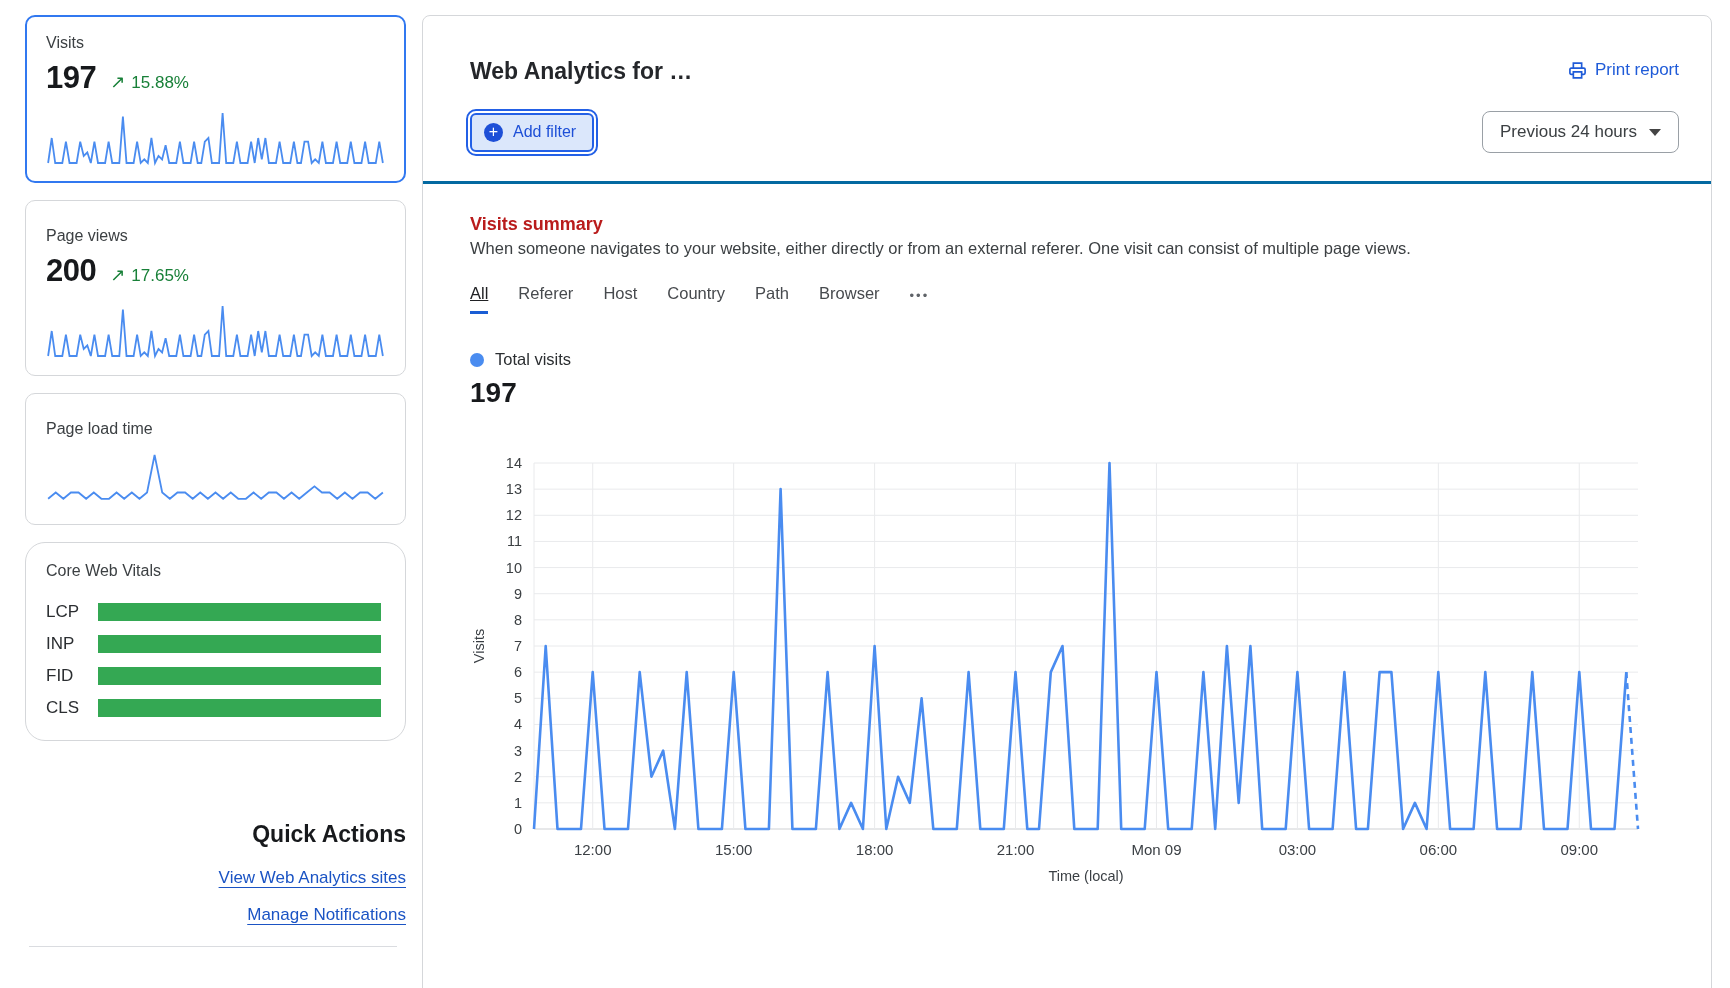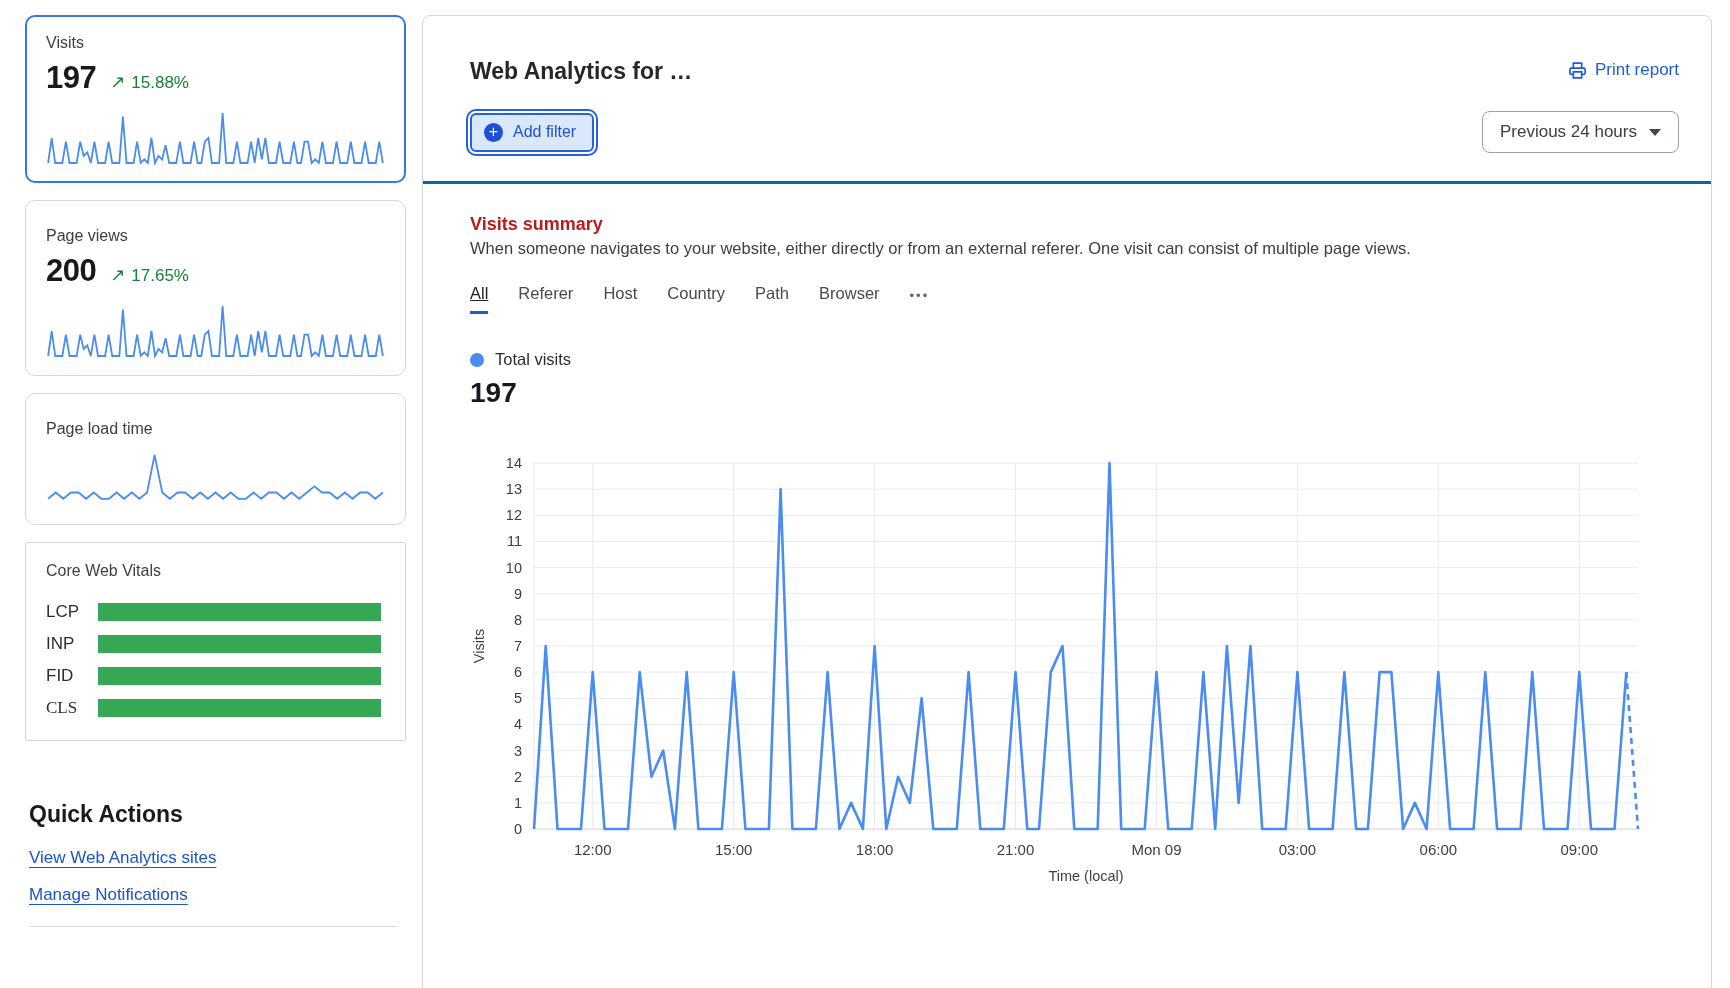--- a/index.html
+++ b/index.html
@@ -12,29 +12,29 @@
   .stat-card { border:1px solid #d5d7da; border-radius:10px; background:#fff;
     padding:26px 20px 16px 20px; margin-bottom:17px; }
   .stat-card.selected { border:2px solid #3178f0; padding:17px 19px 15px 19px; }
   .stat-label { font-size:16px; color:#3c4043; }
   .stat-value-row { display:flex; align-items:baseline; gap:14px; margin-top:8px; }
   .stat-value { font-size:31px; font-weight:bold; color:#17191c; letter-spacing:-0.5px; }
   .stat-delta { font-size:17px; color:#188038; display:flex; align-items:baseline; gap:6px; }
   .stat-delta .arrow { font-size:18px; }
   .spark { display:block; width:100%; height:58px; margin-top:12px; }
 
-  .vitals-card { border:1px solid #d5d7da; border-radius:2px; background:#fff;
+  .vitals-card { border:1px solid #d5d7da; border-radius:20px; background:#fff;
     padding:19px 24px 22px 20px; margin-bottom:0; }
   .vitals-title { font-size:16px; color:#3c4043; margin-bottom:22px; }
   .vital-row { display:flex; align-items:center; margin-bottom:12px; }
-  .vital-row:last-child { margin-bottom:0;font-family:Liberation Serif, serif; }
+  .vital-row:last-child { margin-bottom:0; }
   .vital-label { width:52px; font-size:17px; color:#2b2e31; }
   .vital-bar { flex:1; height:18px; background:#34a853; }
 
-  .quick-actions { margin-top:60px; padding-left:4px; }
+  .quick-actions { margin-top:80px; padding-left:4px;text-align:right; }
   .qa-title { font-size:23px; font-weight:bold; color:#17191c; margin-bottom:20px; }
   .qa-link { display:inline-block; font-size:17px; color:#1b54c4; text-decoration:underline;
     text-underline-offset:4px; margin-bottom:17px; cursor:pointer; }
   .qa-divider { border-top:1px solid #dadce0; margin-top:4px; width:368px; }
 
   
   .main-card { flex:1; border:1px solid #d5d7da; border-radius:8px; background:#fff;
     min-height:1100px; }
   .main-header { padding:42px 32px 28px 47px; border-bottom:3px solid #0369a1; }
   .title-row { display:flex; justify-content:space-between; align-items:flex-start; }

